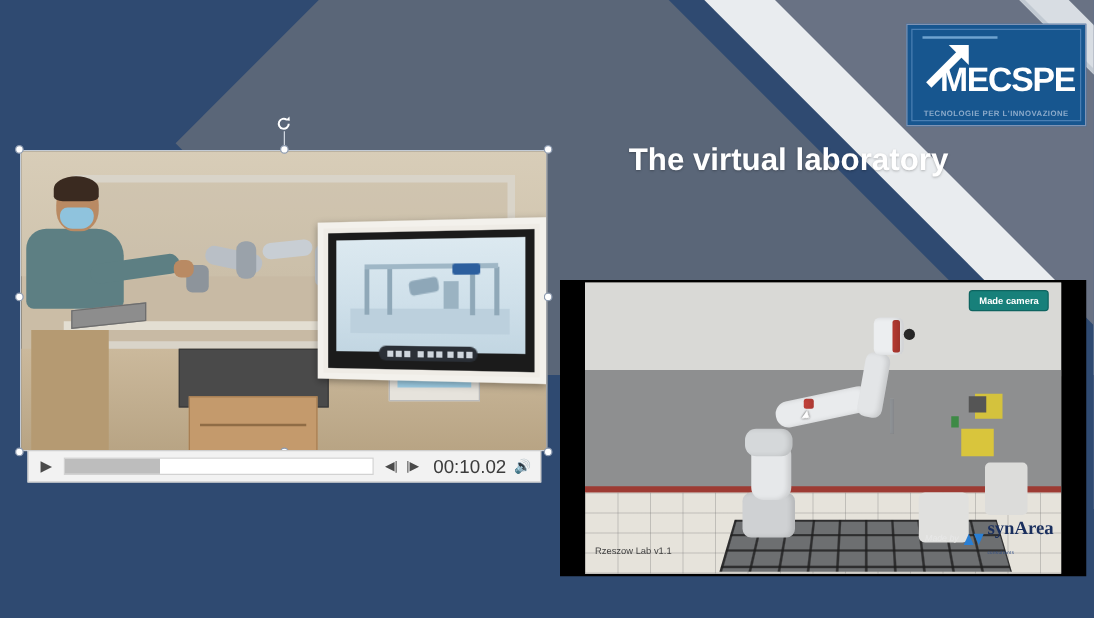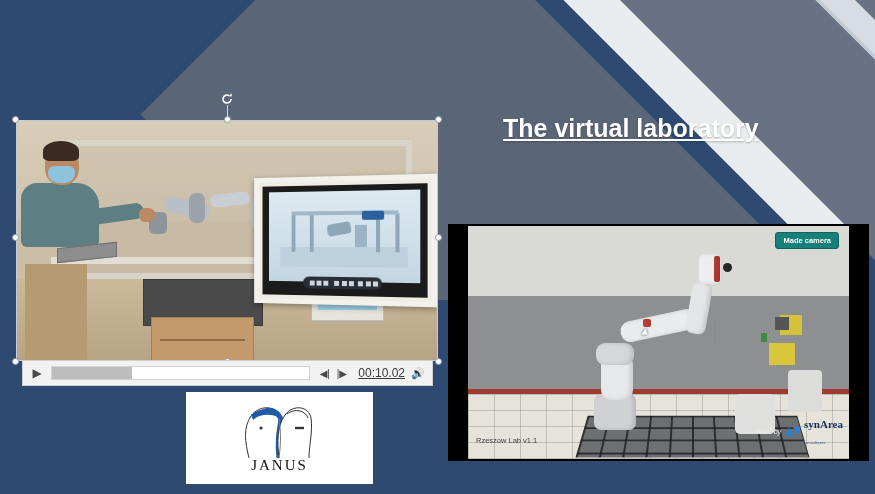--- a/index.html
+++ b/index.html
@@ -40,21 +40,20 @@
   
   .title{
     position:absolute;left:10px;top:17px;
     color:#ffffff;font-size:37px;font-weight:bold;letter-spacing:-.5px;
     white-space:nowrap;
   }
   .subtitle-right{
     position:absolute;left:503px;top:114px;
     color:#ffffff;font-size:25px;font-weight:bold;white-space:nowrap;
     text-shadow:0 1px 2px rgba(0,0,0,.25);
-    text-decoration:underline;
   }
   
   .mecspe{
     position:absolute;left:725px;top:19px;width:144px;height:82px;
     border:1px solid #7e93b4;background:#17568f;
     box-sizing:border-box;padding:3px;
   }
   .mecspe-inner{
     position:relative;width:100%;height:100%;
     border:1px solid #4a7fb3;box-sizing:border-box;
@@ -154,21 +153,21 @@
     position:absolute;left:22px;top:360px;width:411px;height:26px;
     background:#f2f2f2;border:1px solid #cfcfcf;box-sizing:border-box;
     display:flex;align-items:center;padding:0 6px;
   }
   .vc-play{width:16px;height:16px;display:flex;align-items:center;justify-content:center;
     color:#4a4a4a;font-size:12px;}
   .vc-track{flex:1;height:14px;margin:0 6px;background:#ffffff;border:1px solid #d2d2d2;
     box-sizing:border-box;position:relative;}
   .vc-fill{position:absolute;left:0;top:0;bottom:0;width:31%;background:#bdbdbd;}
   .vc-btn{width:17px;text-align:center;color:#4a4a4a;font-size:10px;}
-  .vc-time{font-size:12px;color:#3c3c3c;margin:0 5px 0 8px;white-space:nowrap;text-decoration:underline;}
+  .vc-time{font-size:15px;color:#3c3c3c;margin:0 5px 0 8px;white-space:nowrap;}
   .vc-vol{width:16px;text-align:center;color:#3c3c3c;font-size:11px;}
   
   .janus{
     position:absolute;left:183px;top:389px;width:193px;height:98px;
     background:#ffffff;border:3px solid #2f4a71;box-sizing:border-box;
   }
   .janus-faces{position:absolute;left:50%;top:6px;transform:translateX(-50%);}
   .janus-word{position:absolute;left:0;right:0;bottom:10px;text-align:center;
     font-family:"Liberation Serif", serif;font-size:15px;letter-spacing:2px;color:#111;}
   
@@ -220,37 +219,48 @@
     border:1px solid #0e6460;white-space:nowrap;
   }
   .sim-label{
     position:absolute;left:8px;bottom:14px;color:#3f3f3f;font-size:7.5px;white-space:nowrap;
   }
   .sim-madeby{
     position:absolute;right:6px;bottom:12px;display:flex;align-items:center;gap:3px;
   }
   .mb-text{color:#e8e8e8;font-size:7px;font-style:italic;}
   .mb-logo{display:flex;align-items:center;gap:2px;}
-  .mb-word{font-size:11px;font-weight:bold;color:#1a2f5e;font-family:"Liberation Serif",serif;
+  .mb-word{font-size:15px;font-weight:bold;color:#1a2f5e;font-family:"Liberation Serif",serif;
     line-height:1;}
   .mb-sub{font-size:3.6px;color:#2a4a86;letter-spacing:.3px;}
 </style>
 </head>
 <body>
 
 <div id="slide">
 
   <div class="bg-stripe stripe-gray-big"></div>
   <div class="bg-stripe stripe-gray-big2"></div>
   <div class="bg-stripe stripe-white-1"></div>
   <div class="bg-stripe stripe-white-2"></div>
   <div class="bg-stripe stripe-thin"></div>
   <div class="bg-bottom-solid"></div>
 
 
+  <div class="mecspe">
+    <div class="mecspe-inner">
+      <div class="mecspe-underline"></div>
+      <svg class="mecspe-arrow" viewBox="0 0 44 44">
+        <path d="M6 38 L33 11" stroke="#ffffff" stroke-width="6" fill="none"></path>
+        <path d="M38 6 L38 22 L22 6 Z" fill="#ffffff"></path>
+      </svg>
+      <div class="mecspe-word">MECSPE</div>
+      <div class="mecspe-tag">TECNOLOGIE PER L'INNOVAZIONE</div>
+    </div>
+  </div>
 
   <div class="subtitle-right">The virtual laboratory</div>
 
   <div class="video-obj">
     <div class="rot-stem"></div>
     <svg class="rot-handle" viewBox="0 0 14 14">
       <path d="M11 7a4 4 0 1 1-1.6-3.2" stroke="#ffffff" stroke-width="1.6" fill="none"></path>
       <path d="M11.6 1.2 L11.8 4.6 L8.6 4.2 Z" fill="#ffffff"></path>
     </svg>
 
@@ -325,33 +335,20 @@
     <div class="vc-play">▶</div>
     <div class="vc-track">
       <div class="vc-fill"></div>
     </div>
     <div class="vc-btn">◀|</div>
     <div class="vc-btn">|▶</div>
     <div class="vc-time">00:10.02</div>
     <div class="vc-vol">🔊</div>
   </div>
 
-  <div class="janus">
-    <svg class="janus-faces" width="118" height="64" viewBox="0 0 118 64">
-      <path d="M28 60 C24 44 22 30 30 18 C38 7 54 7 58 18 L58 60" fill="#ffffff" stroke="#333" stroke-width="1"></path>
-      <path d="M30 17 C40 8 56 10 58 20 C52 16 40 15 32 22 Z" fill="#1f5ba6"></path>
-      <path d="M42 14 C50 10 58 14 60 22 C58 34 56 44 58 60" fill="none" stroke="#1f5ba6" stroke-width="5"></path>
-      <path d="M58 60 C56 44 56 28 64 17 C72 6 88 8 90 20 C92 34 88 46 88 60" fill="#ffffff" stroke="#333" stroke-width="1"></path>
-      <path d="M66 16 C74 10 84 12 87 20" fill="none" stroke="#333" stroke-width="1"></path>
-      <circle cx="40" cy="30" r="1.6" fill="#333"></circle>
-      <path d="M74 30 l9 0" stroke="#333" stroke-width="2.4"></path>
-      <path d="M58 20 C60 34 60 46 58 60" fill="none" stroke="#777" stroke-width="1"></path>
-    </svg>
-    <div class="janus-word">JANUS</div>
-  </div>
 
   <div class="sim">
     <div class="sim-view">
       <div class="sim-sky"></div>
       <div class="sim-wall"></div>
       <div class="sim-wall-red"></div>
       <div class="sim-floor"></div>
       <div class="sim-tiles"></div>
       <div class="sim-grid"></div>
 

